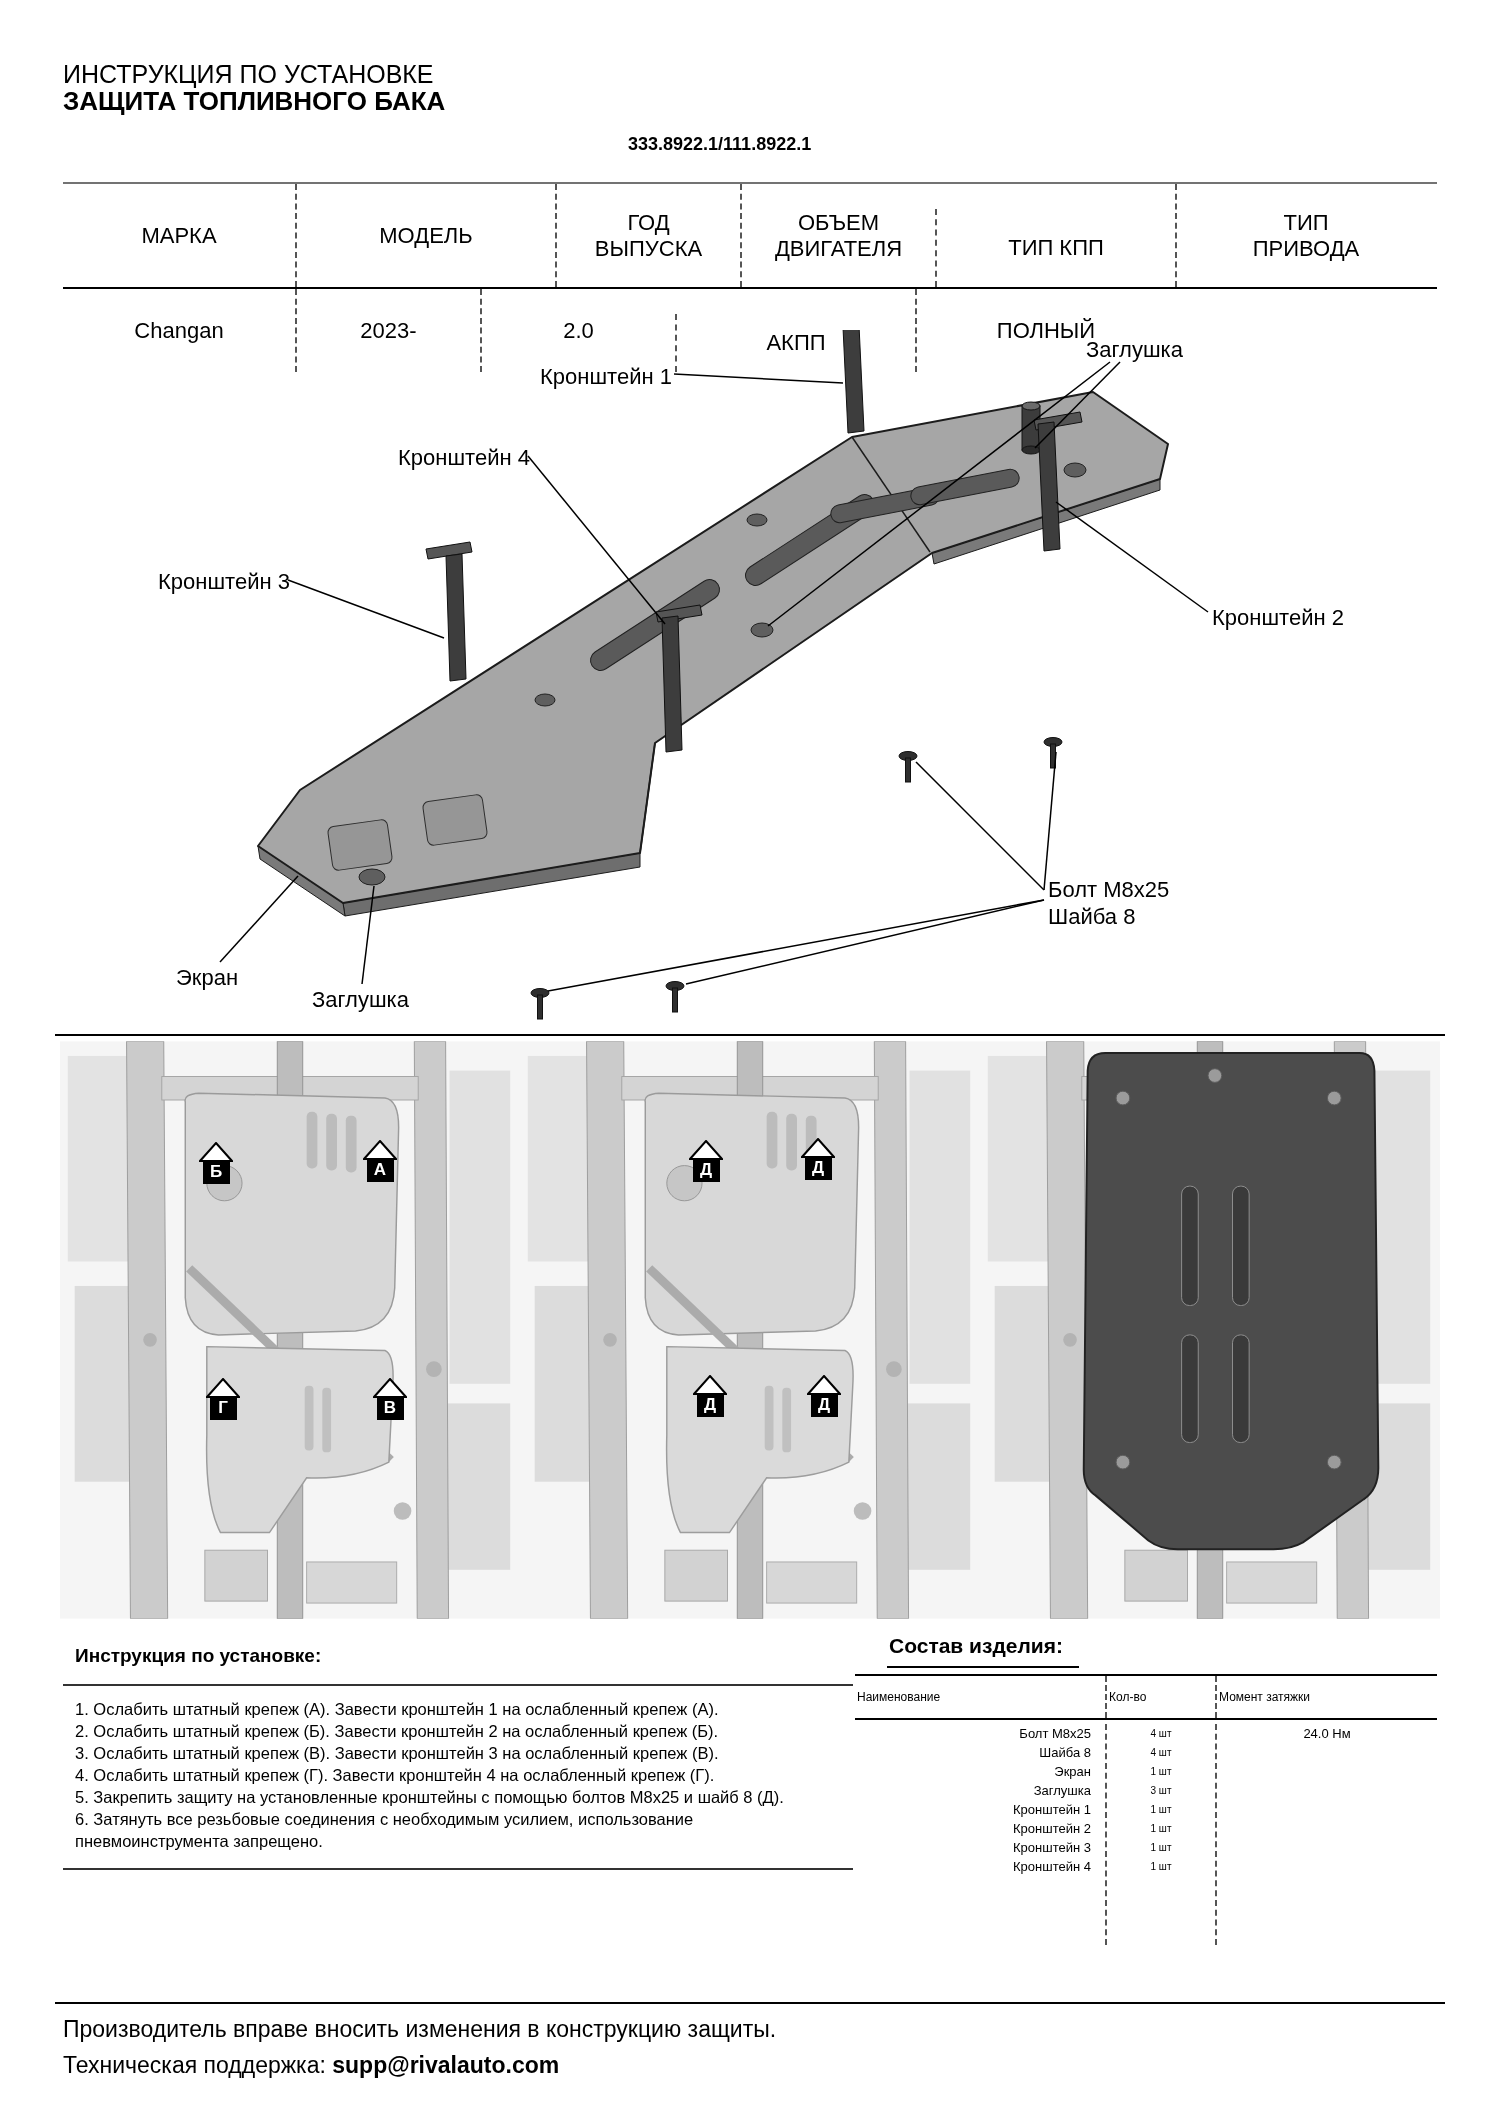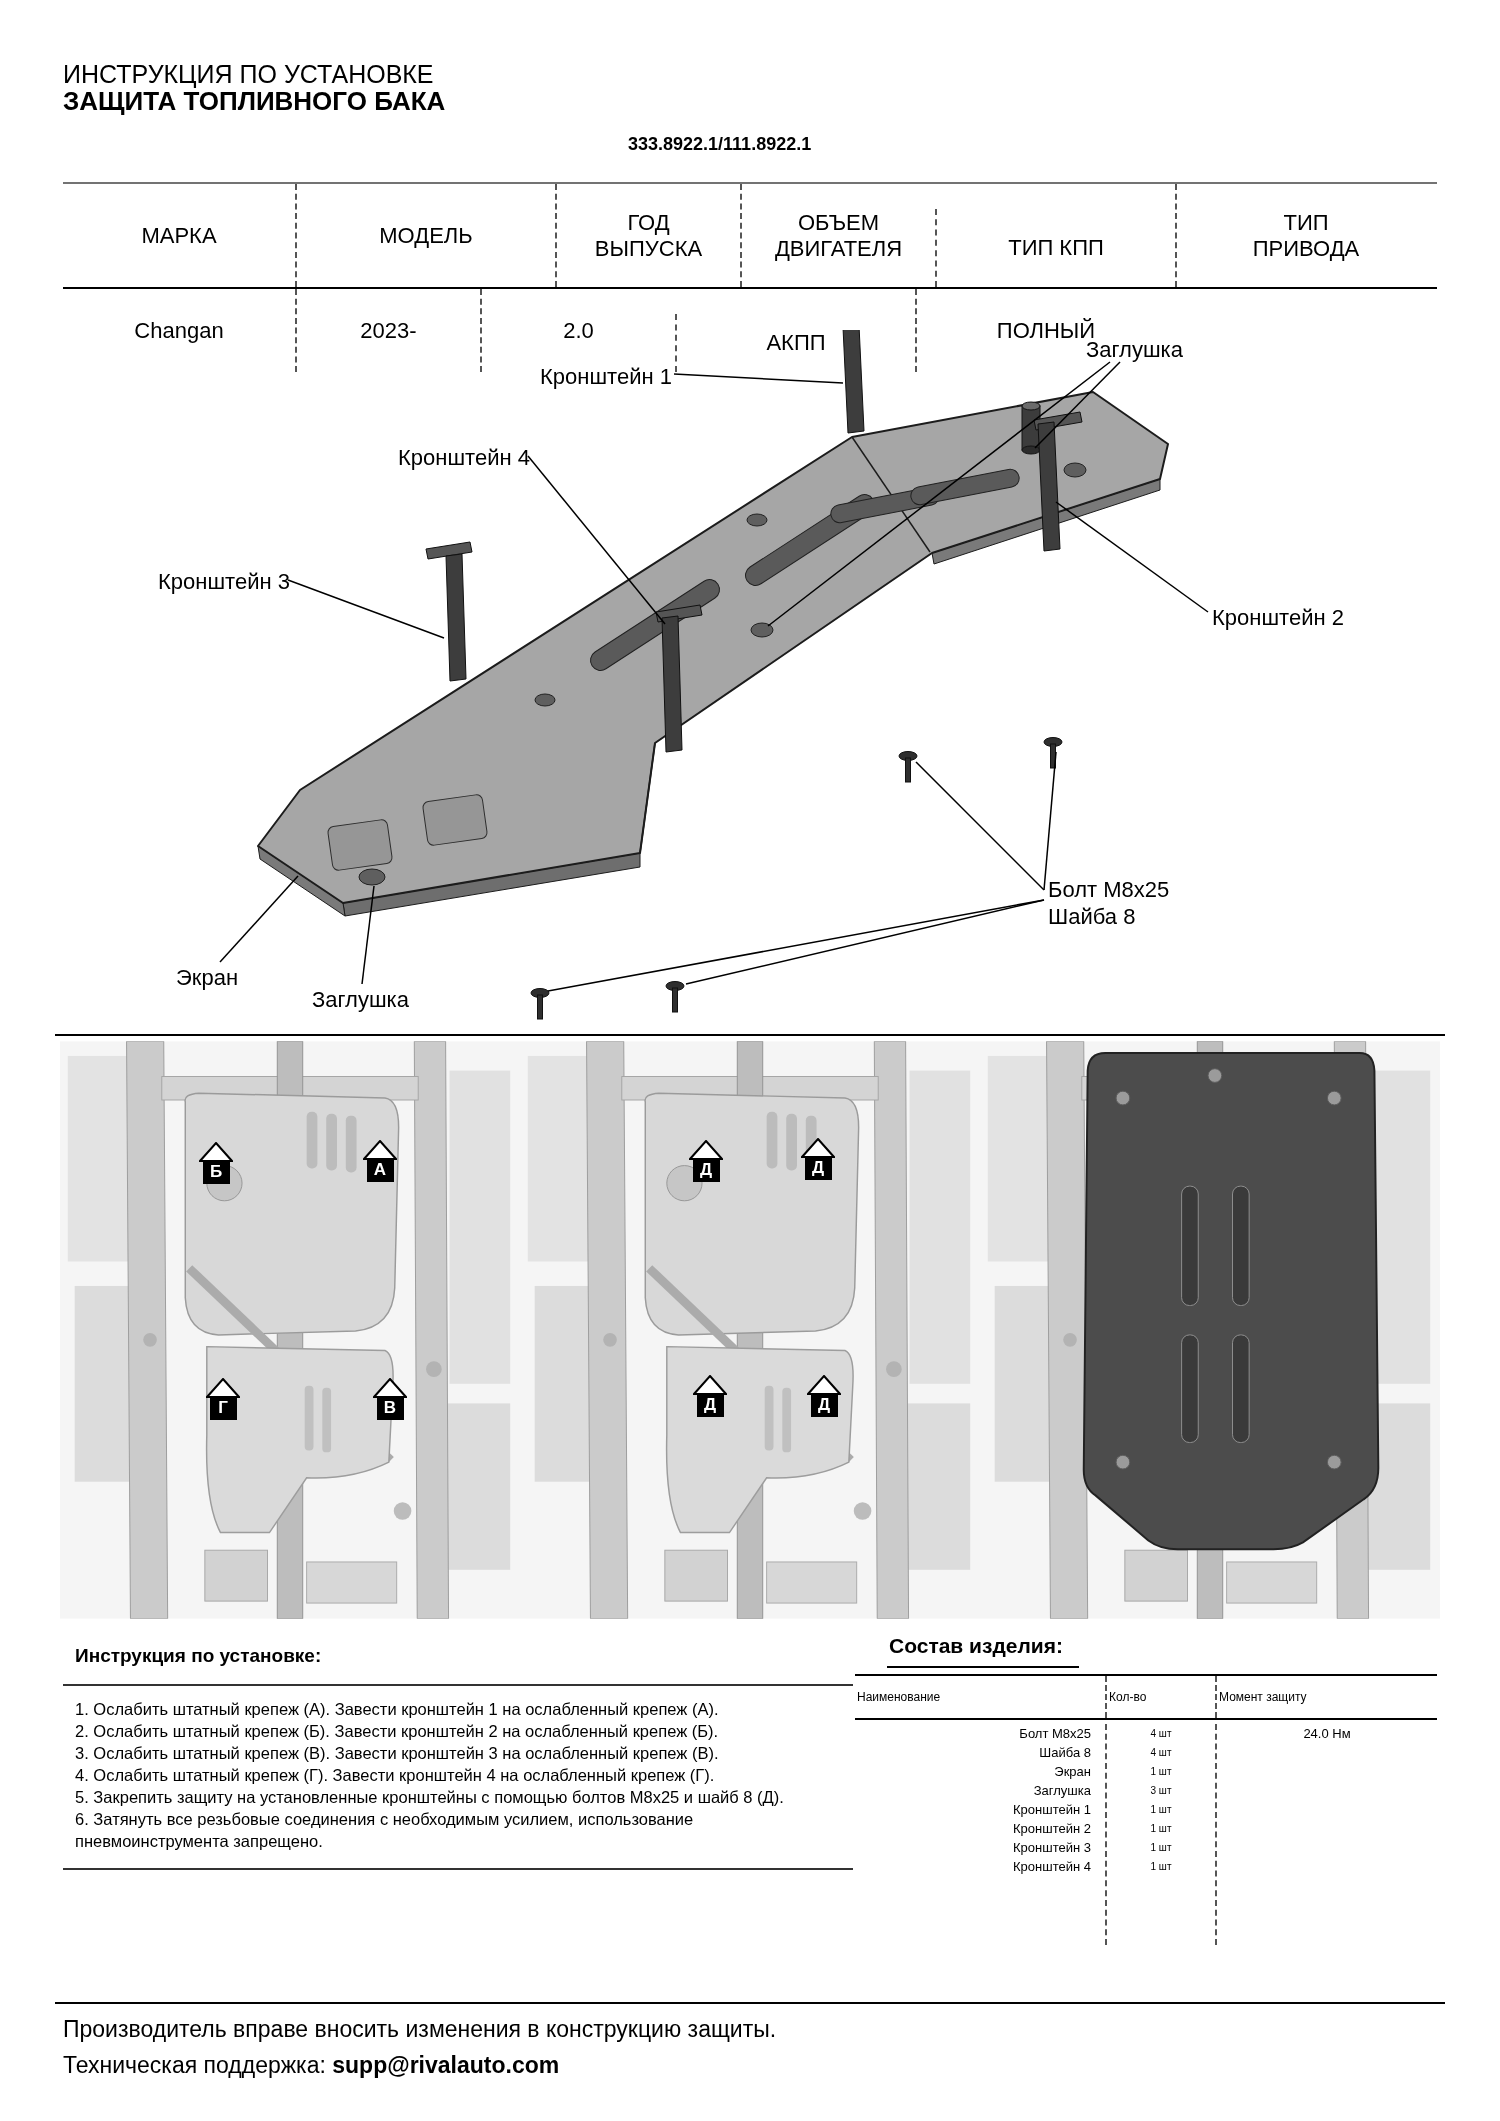--- a/index.html
+++ b/index.html
@@ -307,21 +307,21 @@
     <p>4. Ослабить штатный крепеж (Г). Завести кронштейн 4 на ослабленный крепеж (Г).</p>
     <p>5. Закрепить защиту на установленные кронштейны с помощью болтов М8х25 и шайб 8 (Д).</p>
     <p>6. Затянуть все резьбовые соединения с необходимым усилием, использование пневмоинструмента запрещено.</p>
   </div>
 
   <div class="parts">
     <div class="parts-title">Состав изделия:</div>
     <div class="parts-head">
       <div class="pc0">Наименование</div>
       <div class="pc1">Кол-во</div>
-      <div class="pc2">Момент защиту</div>
+      <div class="pc2">Момент затяжки</div>
     </div>
     <div class="parts-body">
       <div class="pc0">
         <div>Болт М8х25</div>
         <div>Шайба 8</div>
         <div>Экран</div>
         <div>Заглушка</div>
         <div>Кронштейн 1</div>
         <div>Кронштейн 2</div>
         <div>Кронштейн 3</div>

